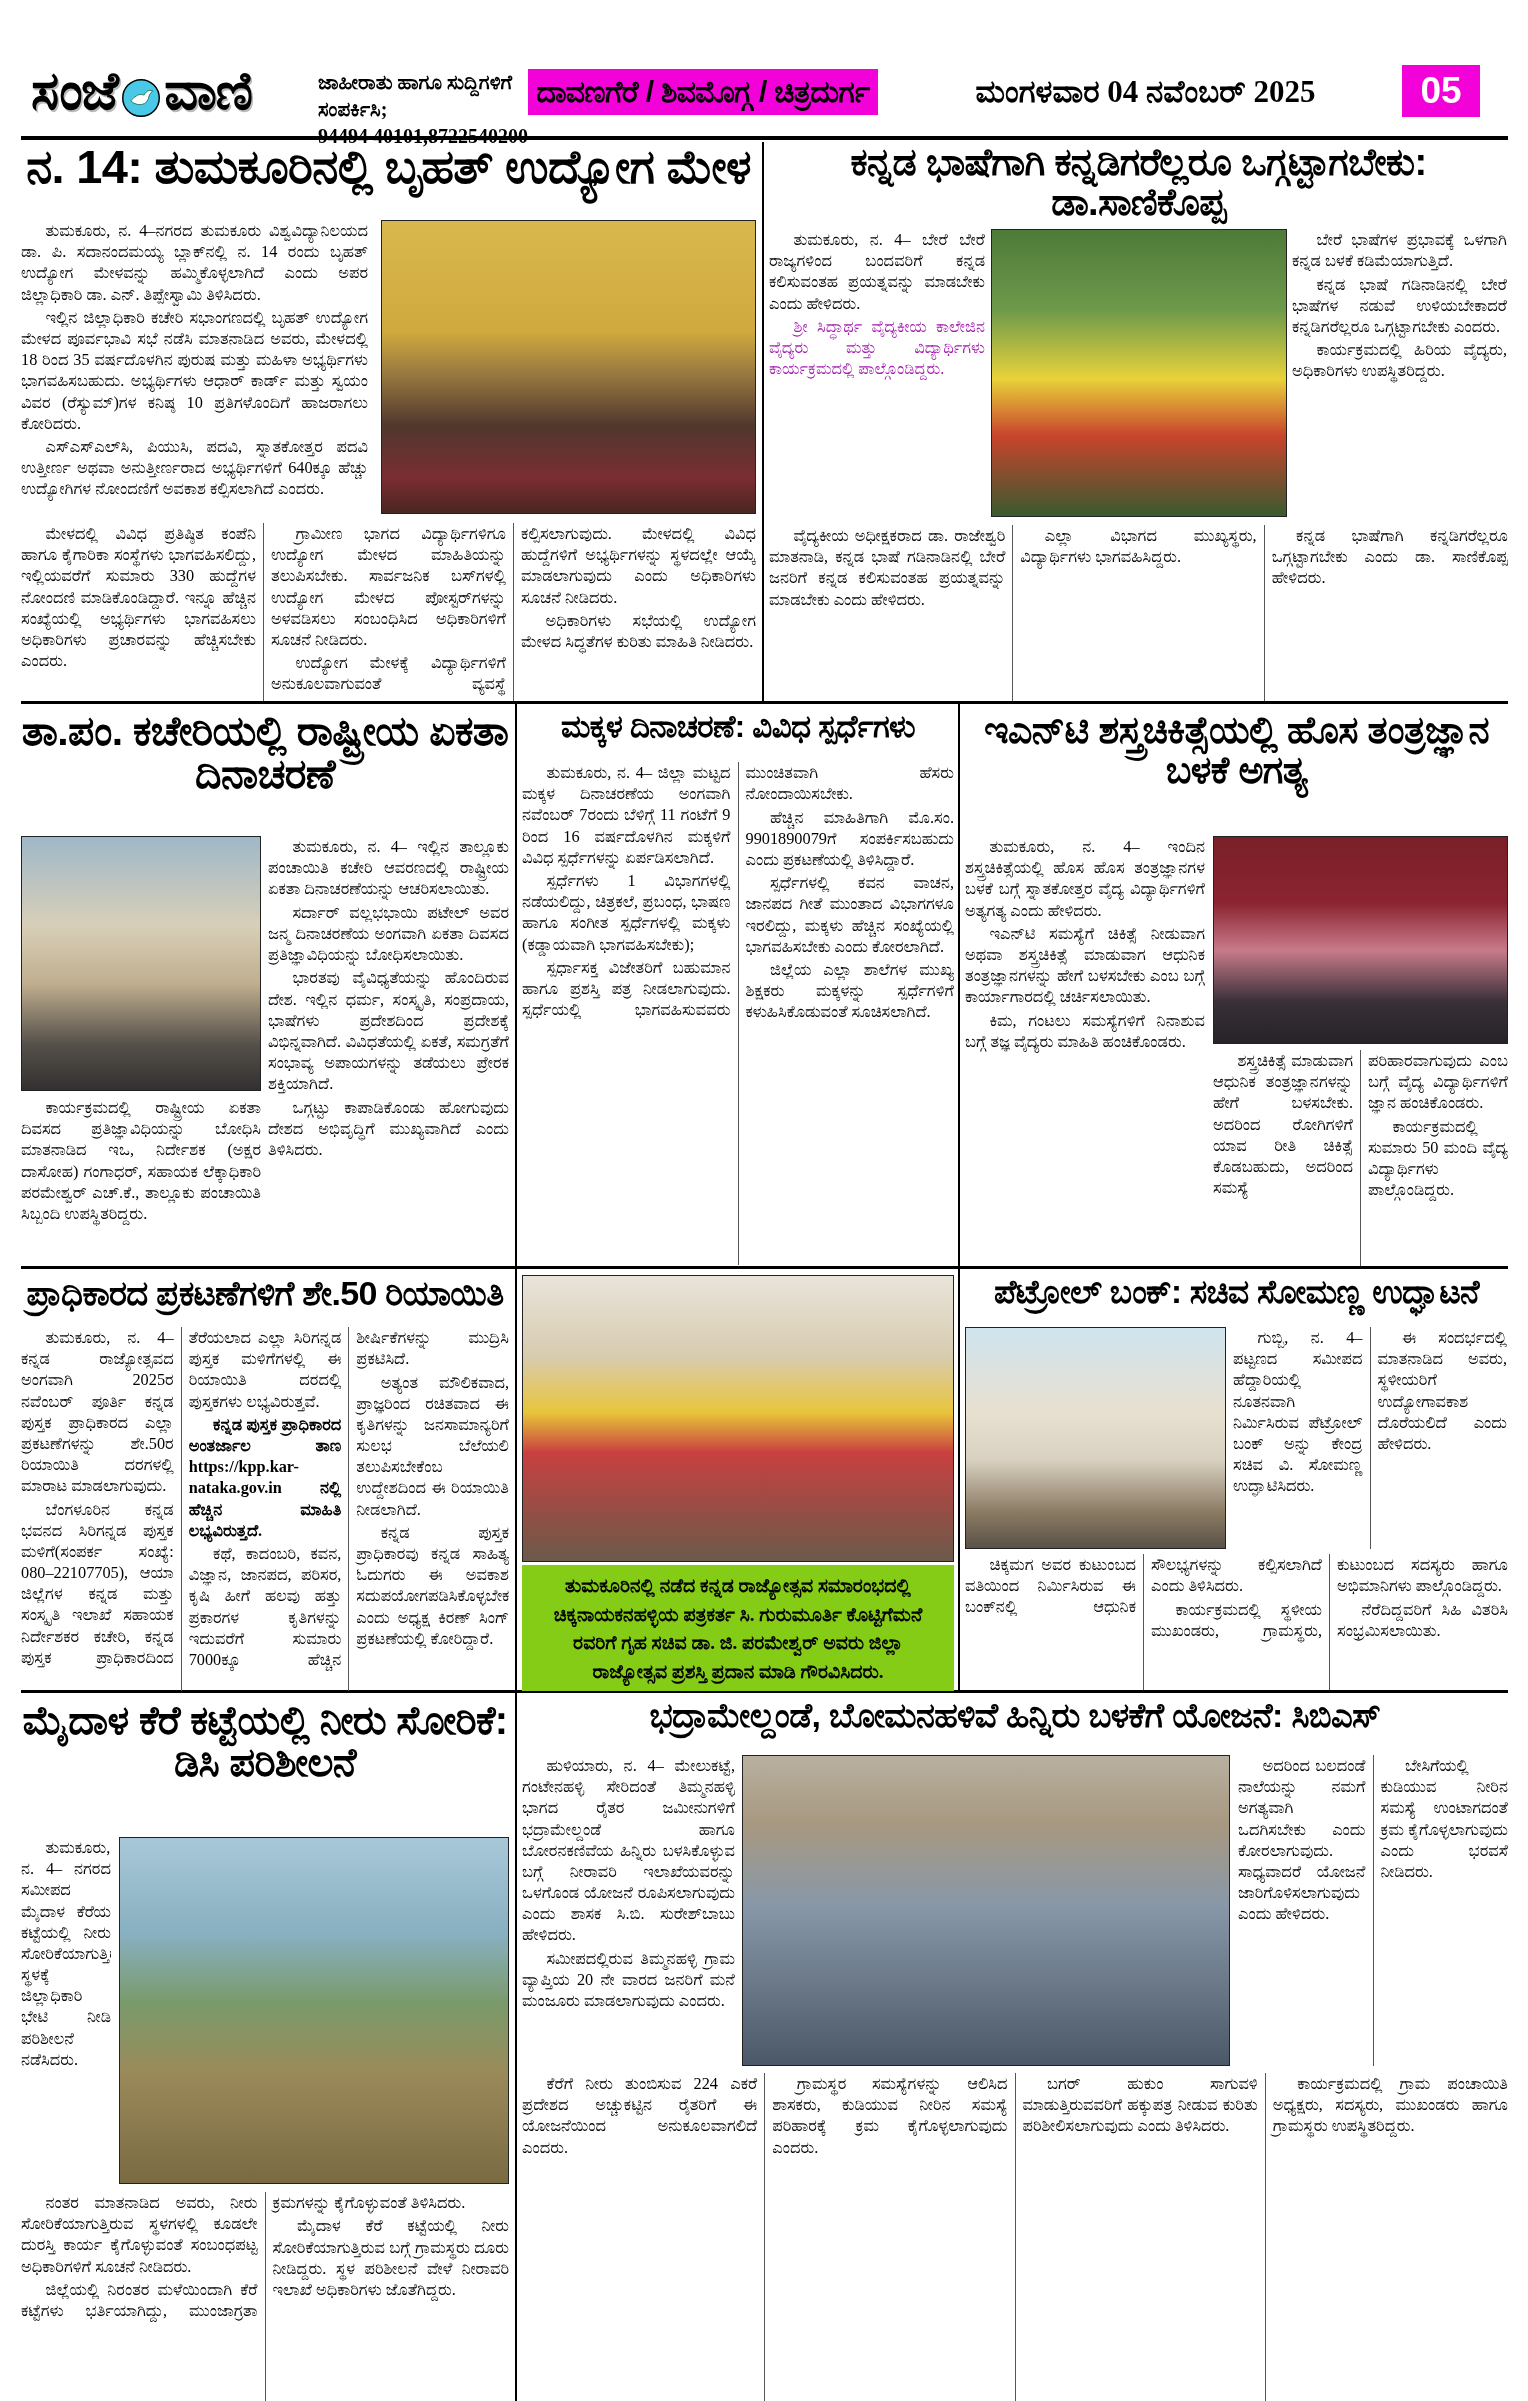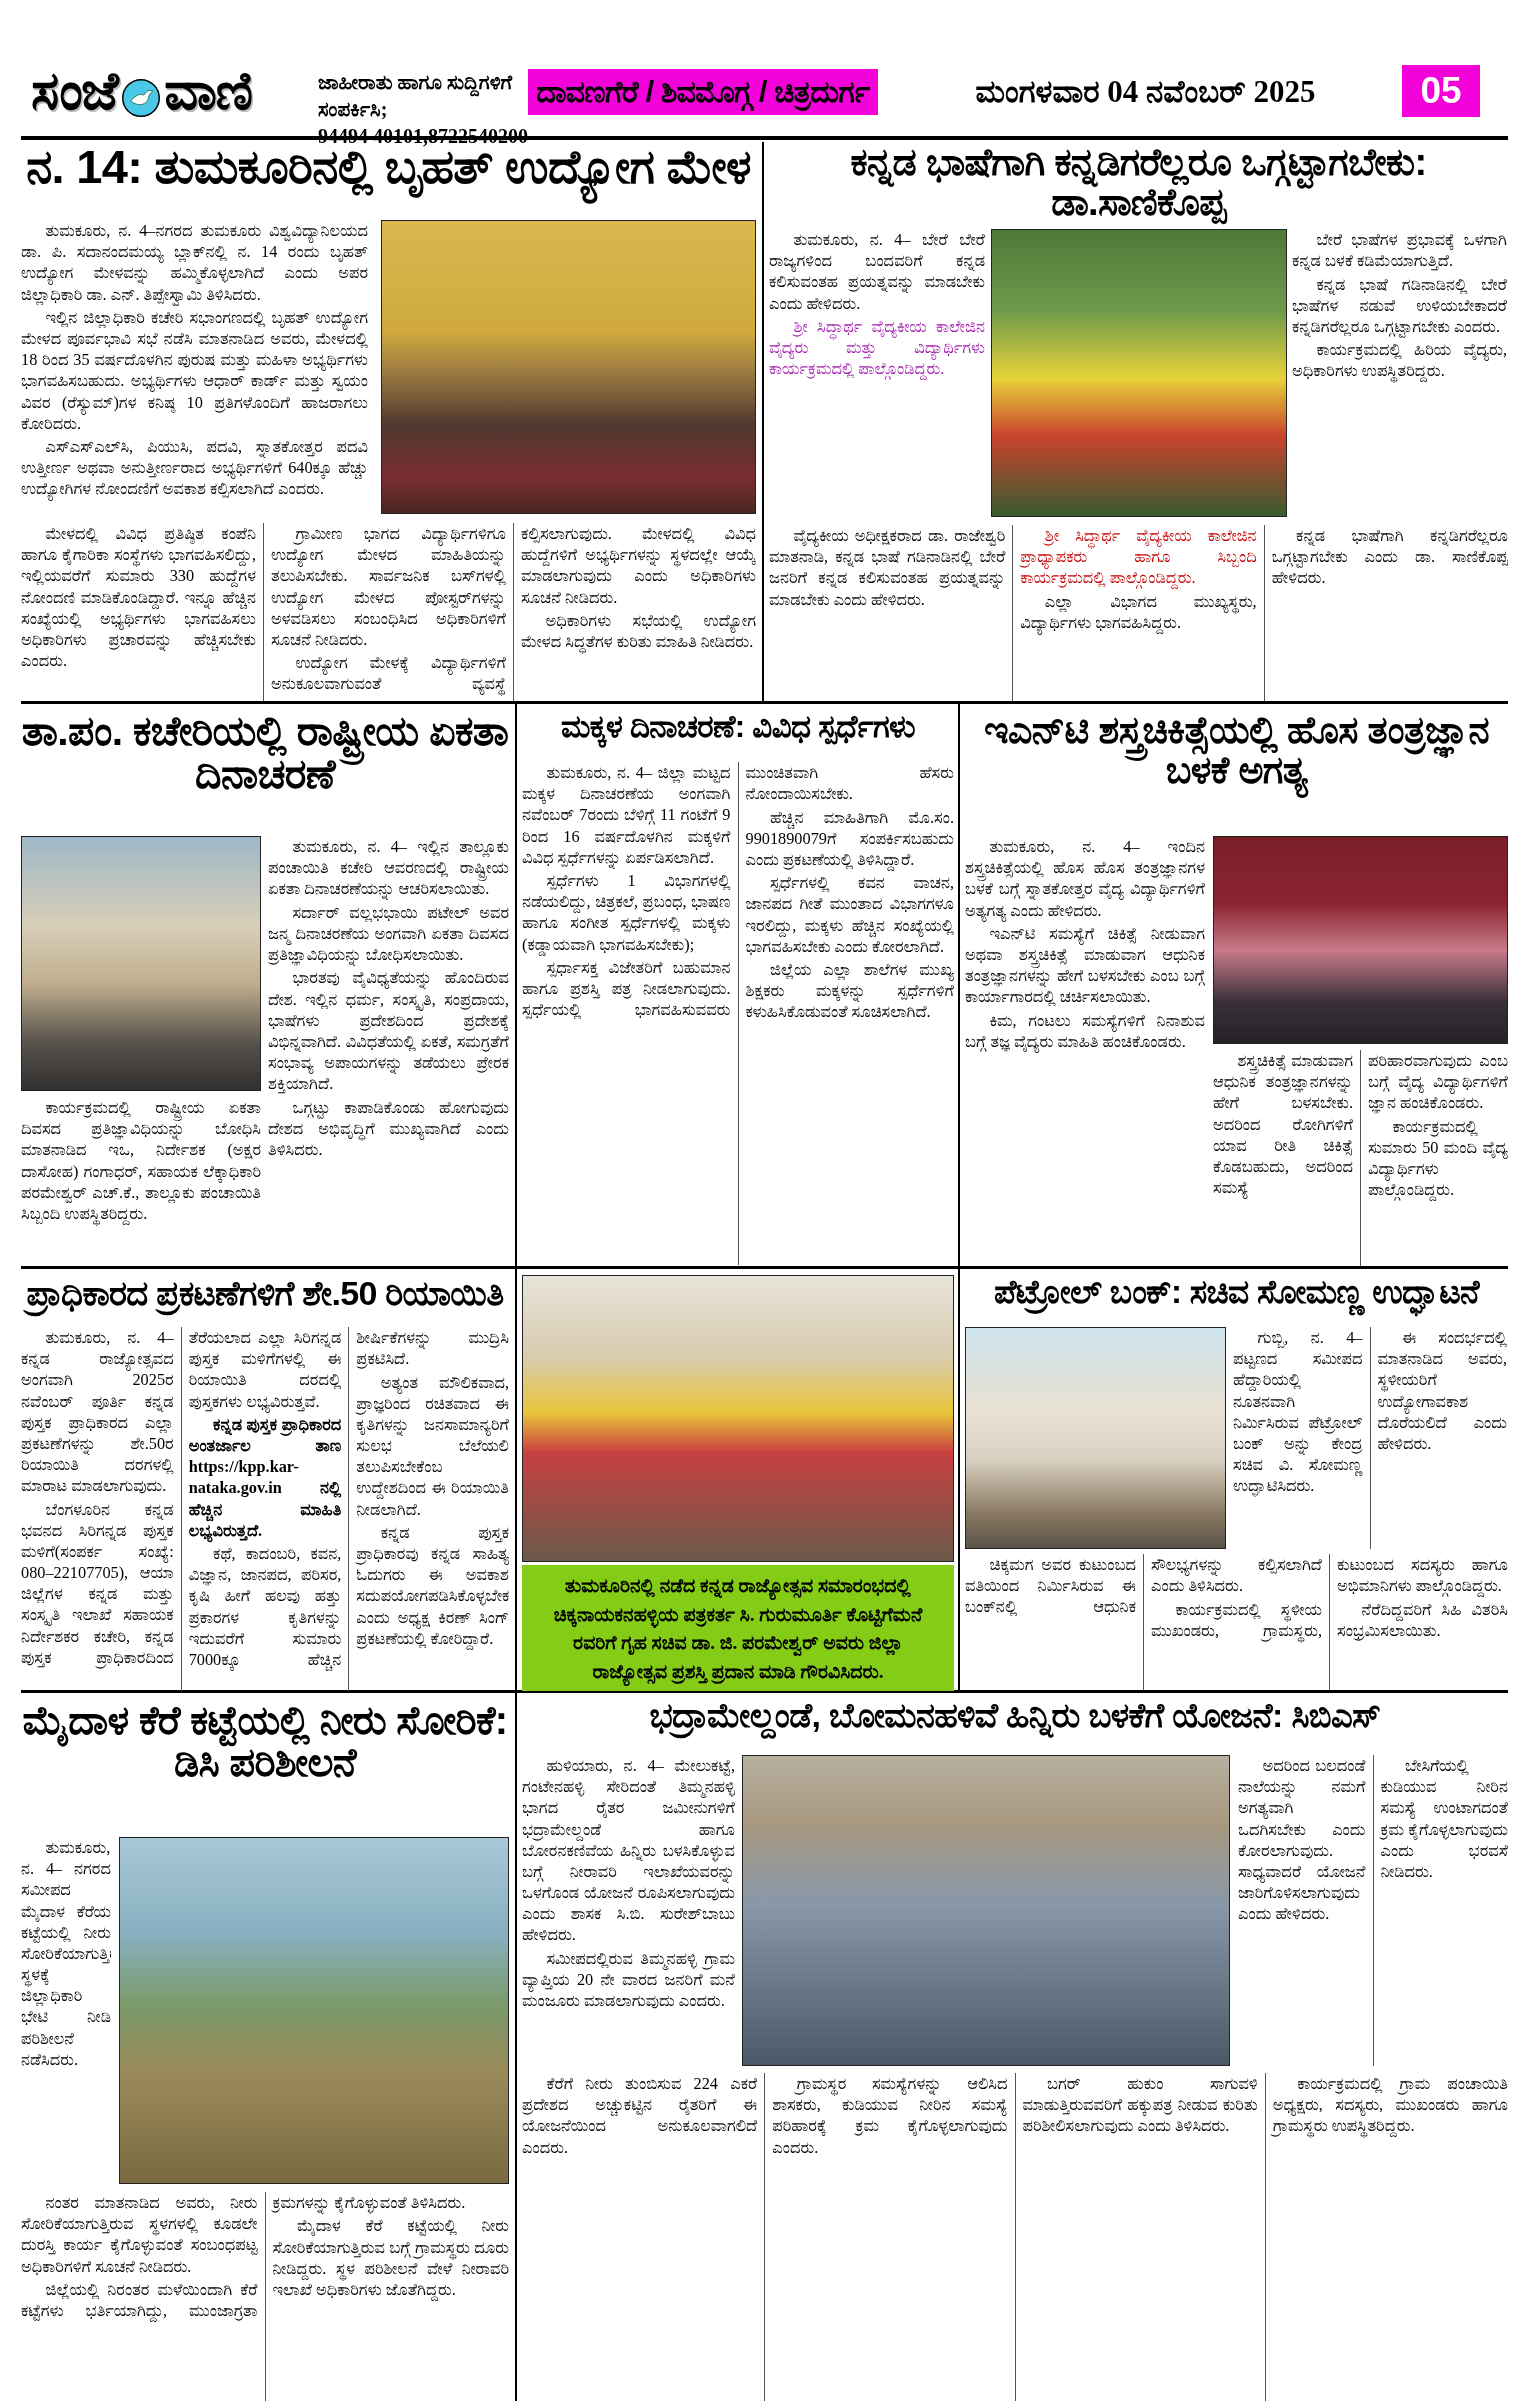--- a/index.html
+++ b/index.html
@@ -110,21 +110,20 @@
         <p class="para" style="color: #a21caf;">ಶ್ರೀ ಸಿದ್ಧಾರ್ಥ ವೈದ್ಯಕೀಯ ಕಾಲೇಜಿನ ವೈದ್ಯರು ಮತ್ತು ವಿದ್ಯಾರ್ಥಿಗಳು ಕಾರ್ಯಕ್ರಮದಲ್ಲಿ ಪಾಲ್ಗೊಂಡಿದ್ದರು.</p>
       </div>
     <div class="photo ph2" style="left:222px;top:87px;width:296px;height:288px;"></div>
     <div class="body-block" style="left:523px;top:87px;width:215px;height:288px;">
         <p class="para">ಬೇರೆ ಭಾಷೆಗಳ ಪ್ರಭಾವಕ್ಕೆ ಒಳಗಾಗಿ ಕನ್ನಡ ಬಳಕೆ ಕಡಿಮೆಯಾಗುತ್ತಿದೆ.</p>
         <p class="para">ಕನ್ನಡ ಭಾಷೆ ಗಡಿನಾಡಿನಲ್ಲಿ ಬೇರೆ ಭಾಷೆಗಳ ನಡುವೆ ಉಳಿಯಬೇಕಾದರೆ ಕನ್ನಡಿಗರೆಲ್ಲರೂ ಒಗ್ಗಟ್ಟಾಗಬೇಕು ಎಂದರು.</p>
         <p class="para">ಕಾರ್ಯಕ್ರಮದಲ್ಲಿ ಹಿರಿಯ ವೈದ್ಯರು, ಅಧಿಕಾರಿಗಳು ಉಪಸ್ಥಿತರಿದ್ದರು.</p>
       </div>
     <div class="body-block cols" style="left:0;top:383px;width:739px;height:176px;column-count:3;">
         <p class="para">ವೈದ್ಯಕೀಯ ಅಧೀಕ್ಷಕರಾದ ಡಾ. ರಾಜೇಶ್ವರಿ ಮಾತನಾಡಿ, ಕನ್ನಡ ಭಾಷೆ ಗಡಿನಾಡಿನಲ್ಲಿ ಬೇರೆ ಜನರಿಗೆ ಕನ್ನಡ ಕಲಿಸುವಂತಹ ಪ್ರಯತ್ನವನ್ನು ಮಾಡಬೇಕು ಎಂದು ಹೇಳಿದರು.</p>
-        <p class="para" style="color: rgb(196, 0, 0);">ಶ್ರೀ ಸಿದ್ಧಾರ್ಥ ವೈದ್ಯಕೀಯ ಕಾಲೇಜಿನ ಪ್ರಾಧ್ಯಾಪಕರು ಹಾಗೂ ಸಿಬ್ಬಂದಿ ಕಾರ್ಯಕ್ರಮದಲ್ಲಿ ಪಾಲ್ಗೊಂಡಿದ್ದರು.</p>
         <p class="para">ಎಲ್ಲಾ ವಿಭಾಗದ ಮುಖ್ಯಸ್ಥರು, ವಿದ್ಯಾರ್ಥಿಗಳು ಭಾಗವಹಿಸಿದ್ದರು.</p>
         <p class="para">ಕನ್ನಡ ಭಾಷೆಗಾಗಿ ಕನ್ನಡಿಗರೆಲ್ಲರೂ ಒಗ್ಗಟ್ಟಾಗಬೇಕು ಎಂದು ಡಾ. ಸಾಣಿಕೊಪ್ಪ ಹೇಳಿದರು.</p>
       </div>
   </div>
 
   <div class="art" style="left:21px;top:704px;width:488px;height:562px;">
     <div class="hl" style="top:6px;font-size:41px;">ತಾ.ಪಂ. ಕಚೇರಿಯಲ್ಲಿ ರಾಷ್ಟ್ರೀಯ ಏಕತಾ ದಿನಾಚರಣೆ</div>
     <div class="photo ph3" style="left:0;top:132px;width:240px;height:255px;"></div>
     <div class="body-block" style="left:247px;top:132px;width:241px;height:430px;">
         <p class="para">ತುಮಕೂರು, ನ. 4– ಇಲ್ಲಿನ ತಾಲ್ಲೂಕು ಪಂಚಾಯಿತಿ ಕಚೇರಿ ಆವರಣದಲ್ಲಿ ರಾಷ್ಟ್ರೀಯ ಏಕತಾ ದಿನಾಚರಣೆಯನ್ನು ಆಚರಿಸಲಾಯಿತು.</p>

